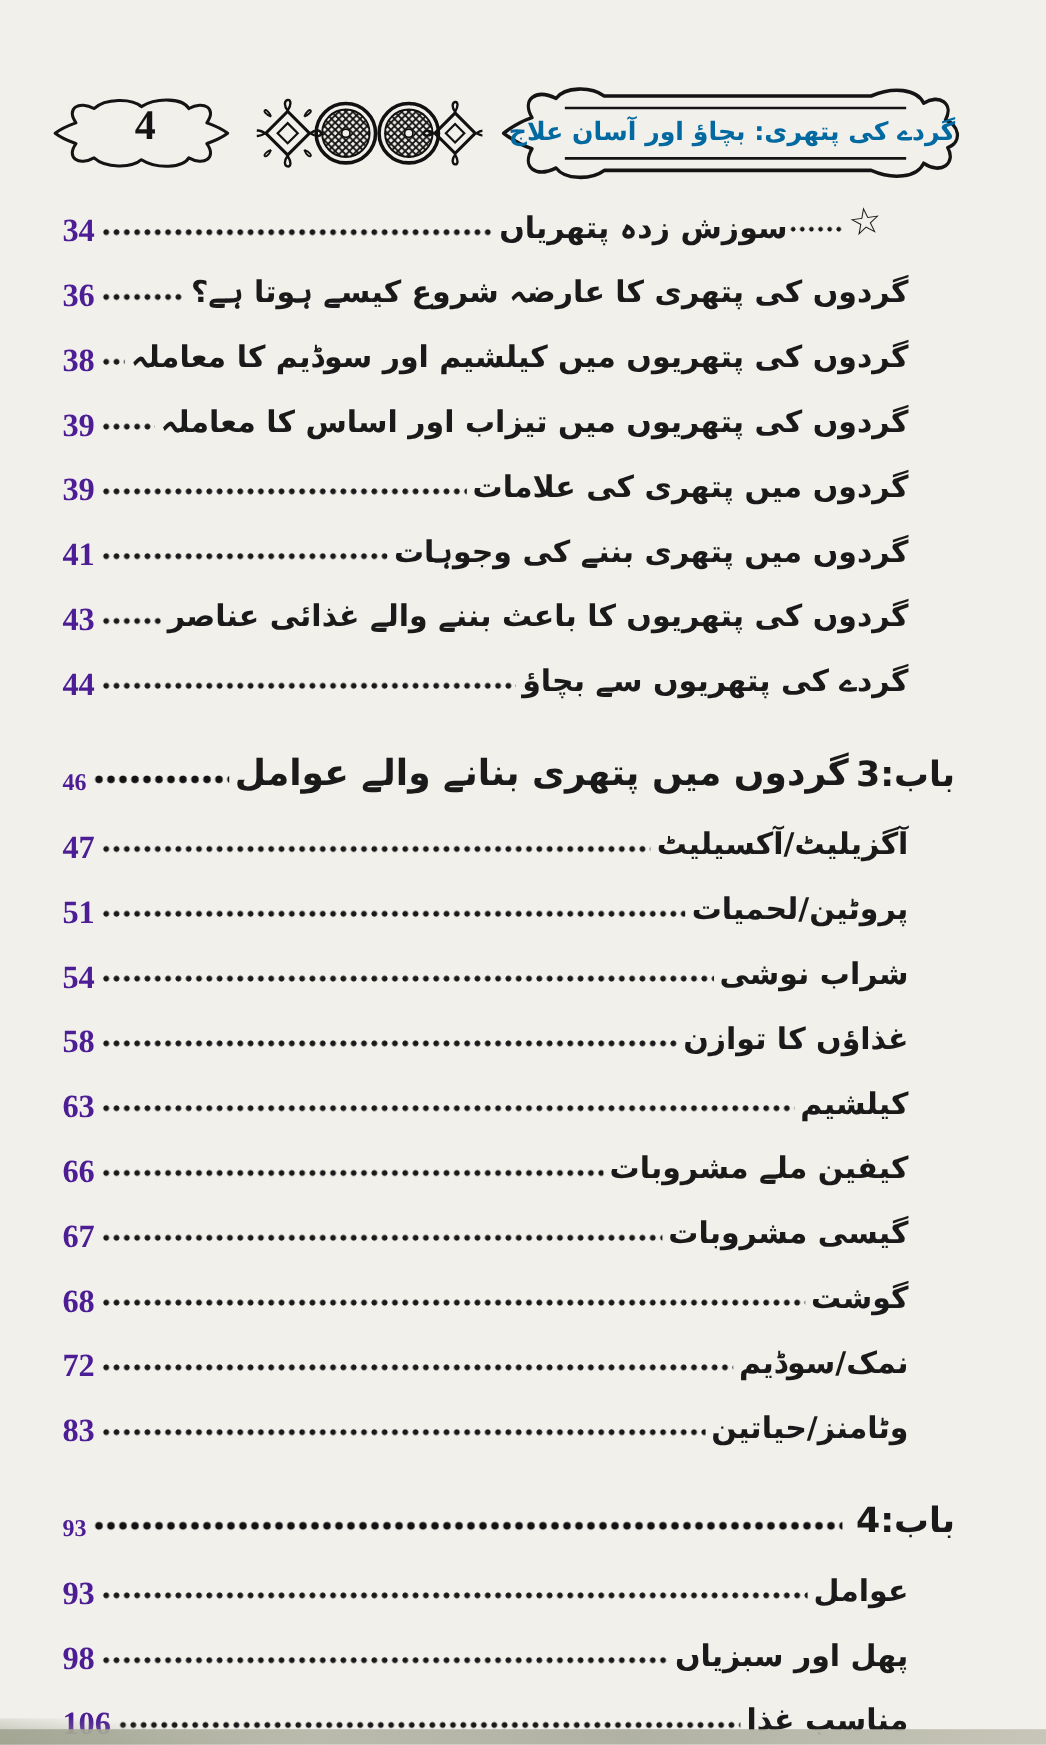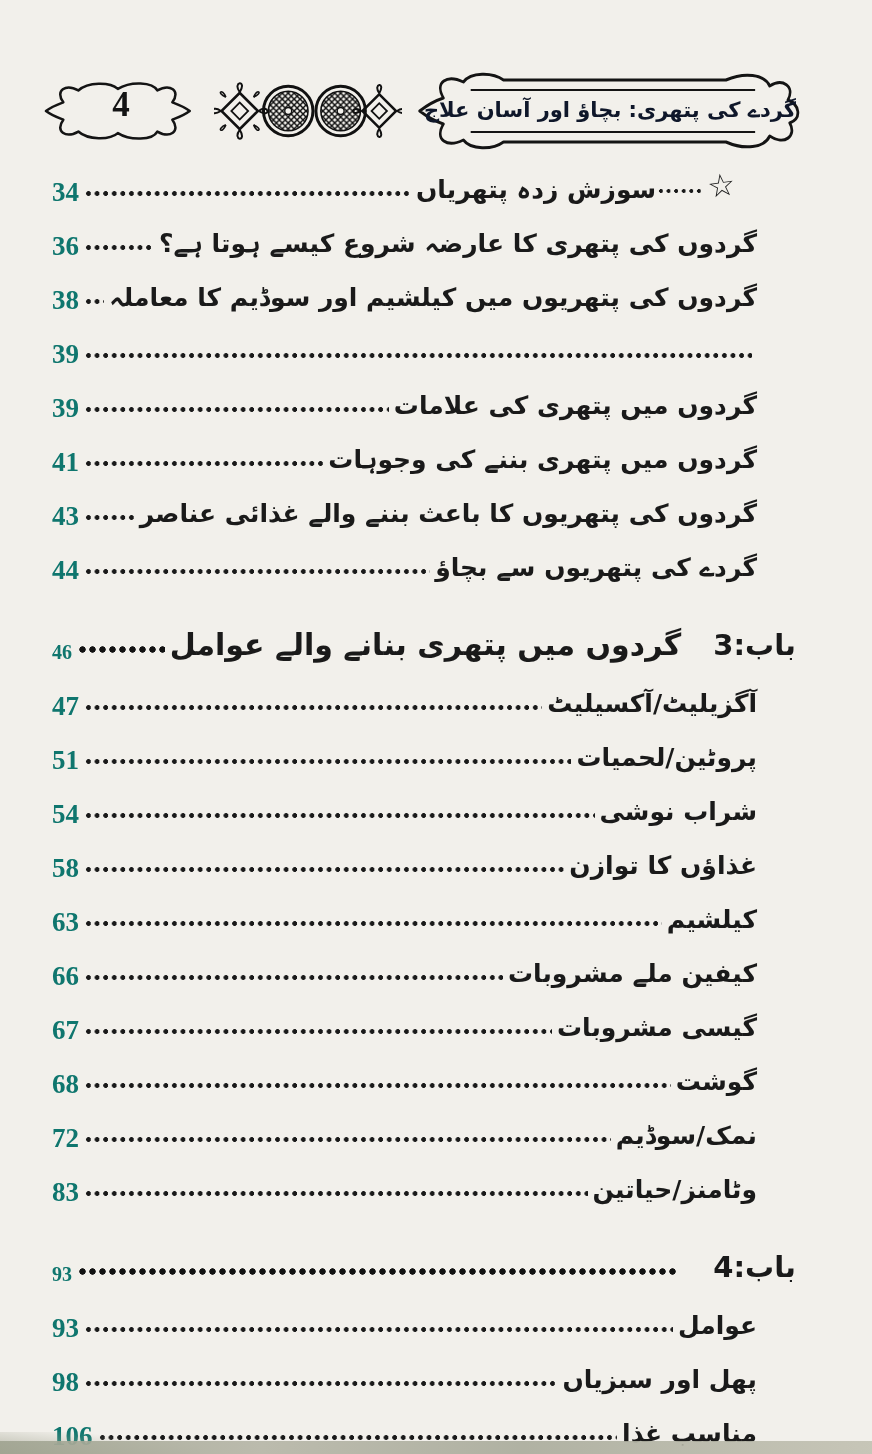--- a/index.html
+++ b/index.html
@@ -26,21 +26,21 @@
   }
   .ornament-wrap { width:188px; height:82px; flex:0 0 auto; }
   .ornament-wrap svg { width:100%; height:100%; display:block; }
   .banner-wrap { position:relative; flex:1 1 auto; height:86px; }
   .banner-wrap svg { position:absolute; inset:0; width:100%; height:100%; }
   .banner-title {
     position:absolute; inset:10px 34px 12px 30px;
     display:flex; align-items:center; justify-content:center;
     direction:rtl;
     font-weight:700; font-size:21px; white-space:nowrap;
-    color:#0f172a;
+    color:#0369a1;
   }
 
   
   .toc {
     position:absolute; top:156px; left:52px; right:60px; bottom:0;
     direction:rtl;
   }
   .row {
     display:flex; align-items:flex-end;
     height:54px;
@@ -56,21 +56,21 @@
     margin:0 5px 13px 6px;
     background-image:radial-gradient(circle at 3.5px 3.5px, #191919 2.1px, transparent 2.7px);
     background-size:8.6px 7px;
     background-repeat:repeat-x;
     background-position:left bottom;
   }
   .row .num {
     direction:ltr;
     font-family:"Liberation Serif", serif; font-weight:700; font-size:27px;
     padding-bottom:2px;
-    color:#0f766e;
+    color:#4c1d95;
   }
   .row .star {
     font-size:31px; line-height:1;
     padding-bottom:9px;
     transform:rotate(-8deg);
   }
   .row .predots {
     width:46px; height:6px; flex:0 0 auto;
     margin:0 4px 16px 2px;
     background-image:radial-gradient(circle at 3px 3px, #191919 1.7px, transparent 2.2px);
@@ -80,21 +80,21 @@
   .row.star-row { padding-right:76px; }
 
   .row.chapter {
     height:82px;
     padding-right:16px;
     align-items:flex-end;
   }
   .row.chapter .prefix {
     font-size:29px; font-weight:700; white-space:nowrap;
     padding-bottom:8px;
-    margin-left:32px;
+    margin-left:6px;
     direction:rtl;
   }
   .row.chapter .label { font-size:30px; padding-bottom:8px; }
   .row.chapter .leader {
     height:9px; margin-bottom:16px;
     background-image:radial-gradient(circle at 4.5px 4.5px, #121212 2.9px, transparent 3.5px);
     background-size:10px 9px;
   }
   .row.chapter .num { font-size:20px; padding-bottom:6px; }
 
@@ -183,20 +183,21 @@
       <span class="num">36</span>
     </div>
 
     <div class="row">
       <span class="label">گردوں کی پتھریوں میں کیلشیم اور سوڈیم کا معاملہ</span>
       <span class="leader"></span>
       <span class="num">38</span>
     </div>
 
     <div class="row">
+      <span class="label">گردوں کی پتھریوں میں تیزاب اور اساس کا معاملہ</span>
       <span class="leader"></span>
       <span class="num">39</span>
     </div>
 
     <div class="row">
       <span class="label">گردوں میں پتھری کی علامات</span>
       <span class="leader"></span>
       <span class="num">39</span>
     </div>
 

